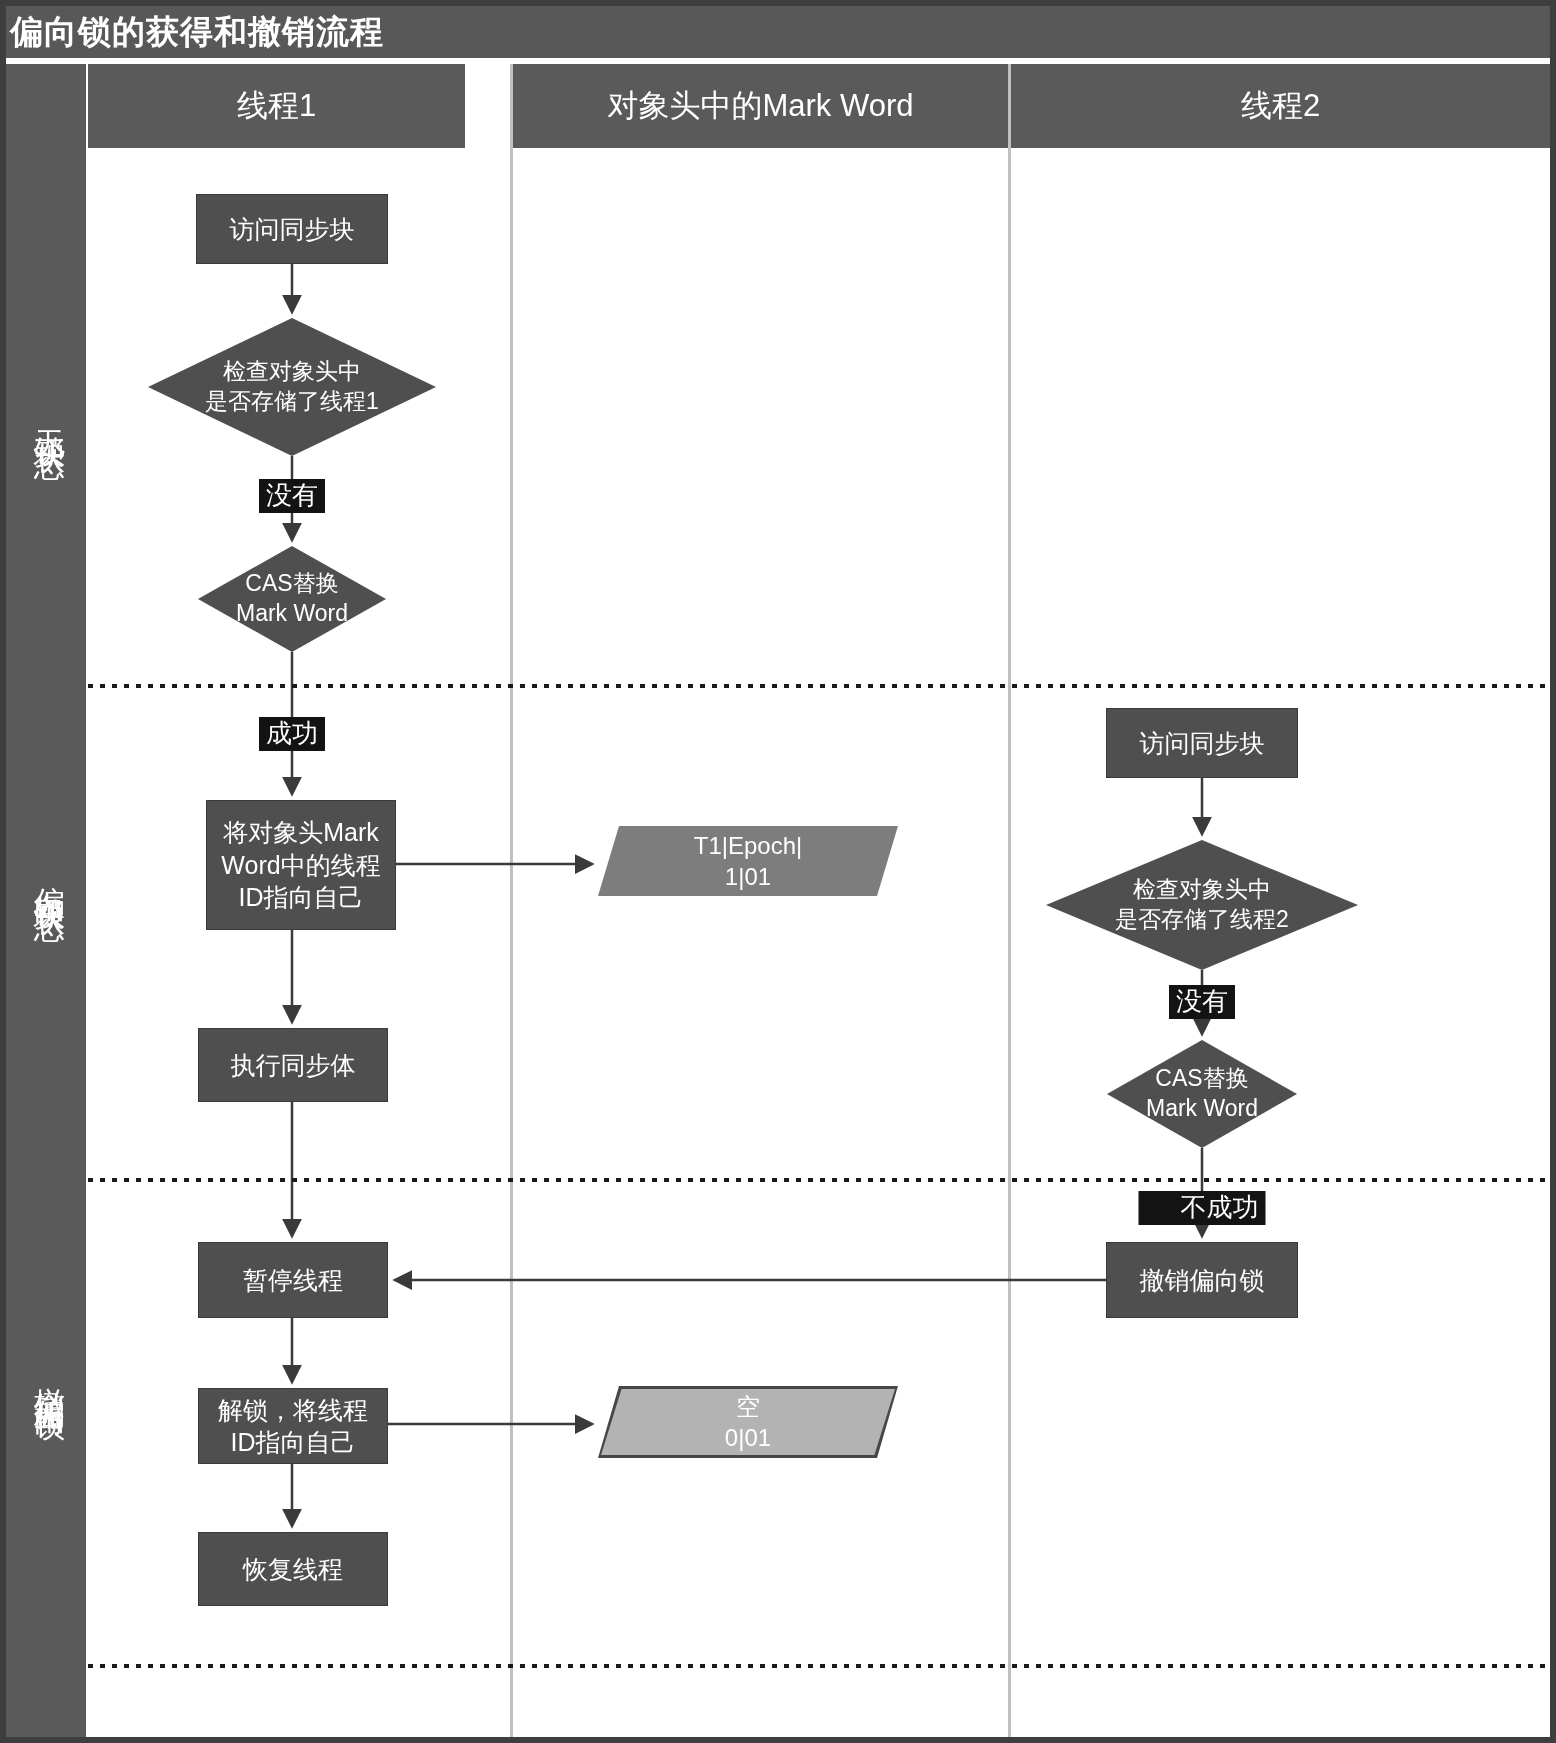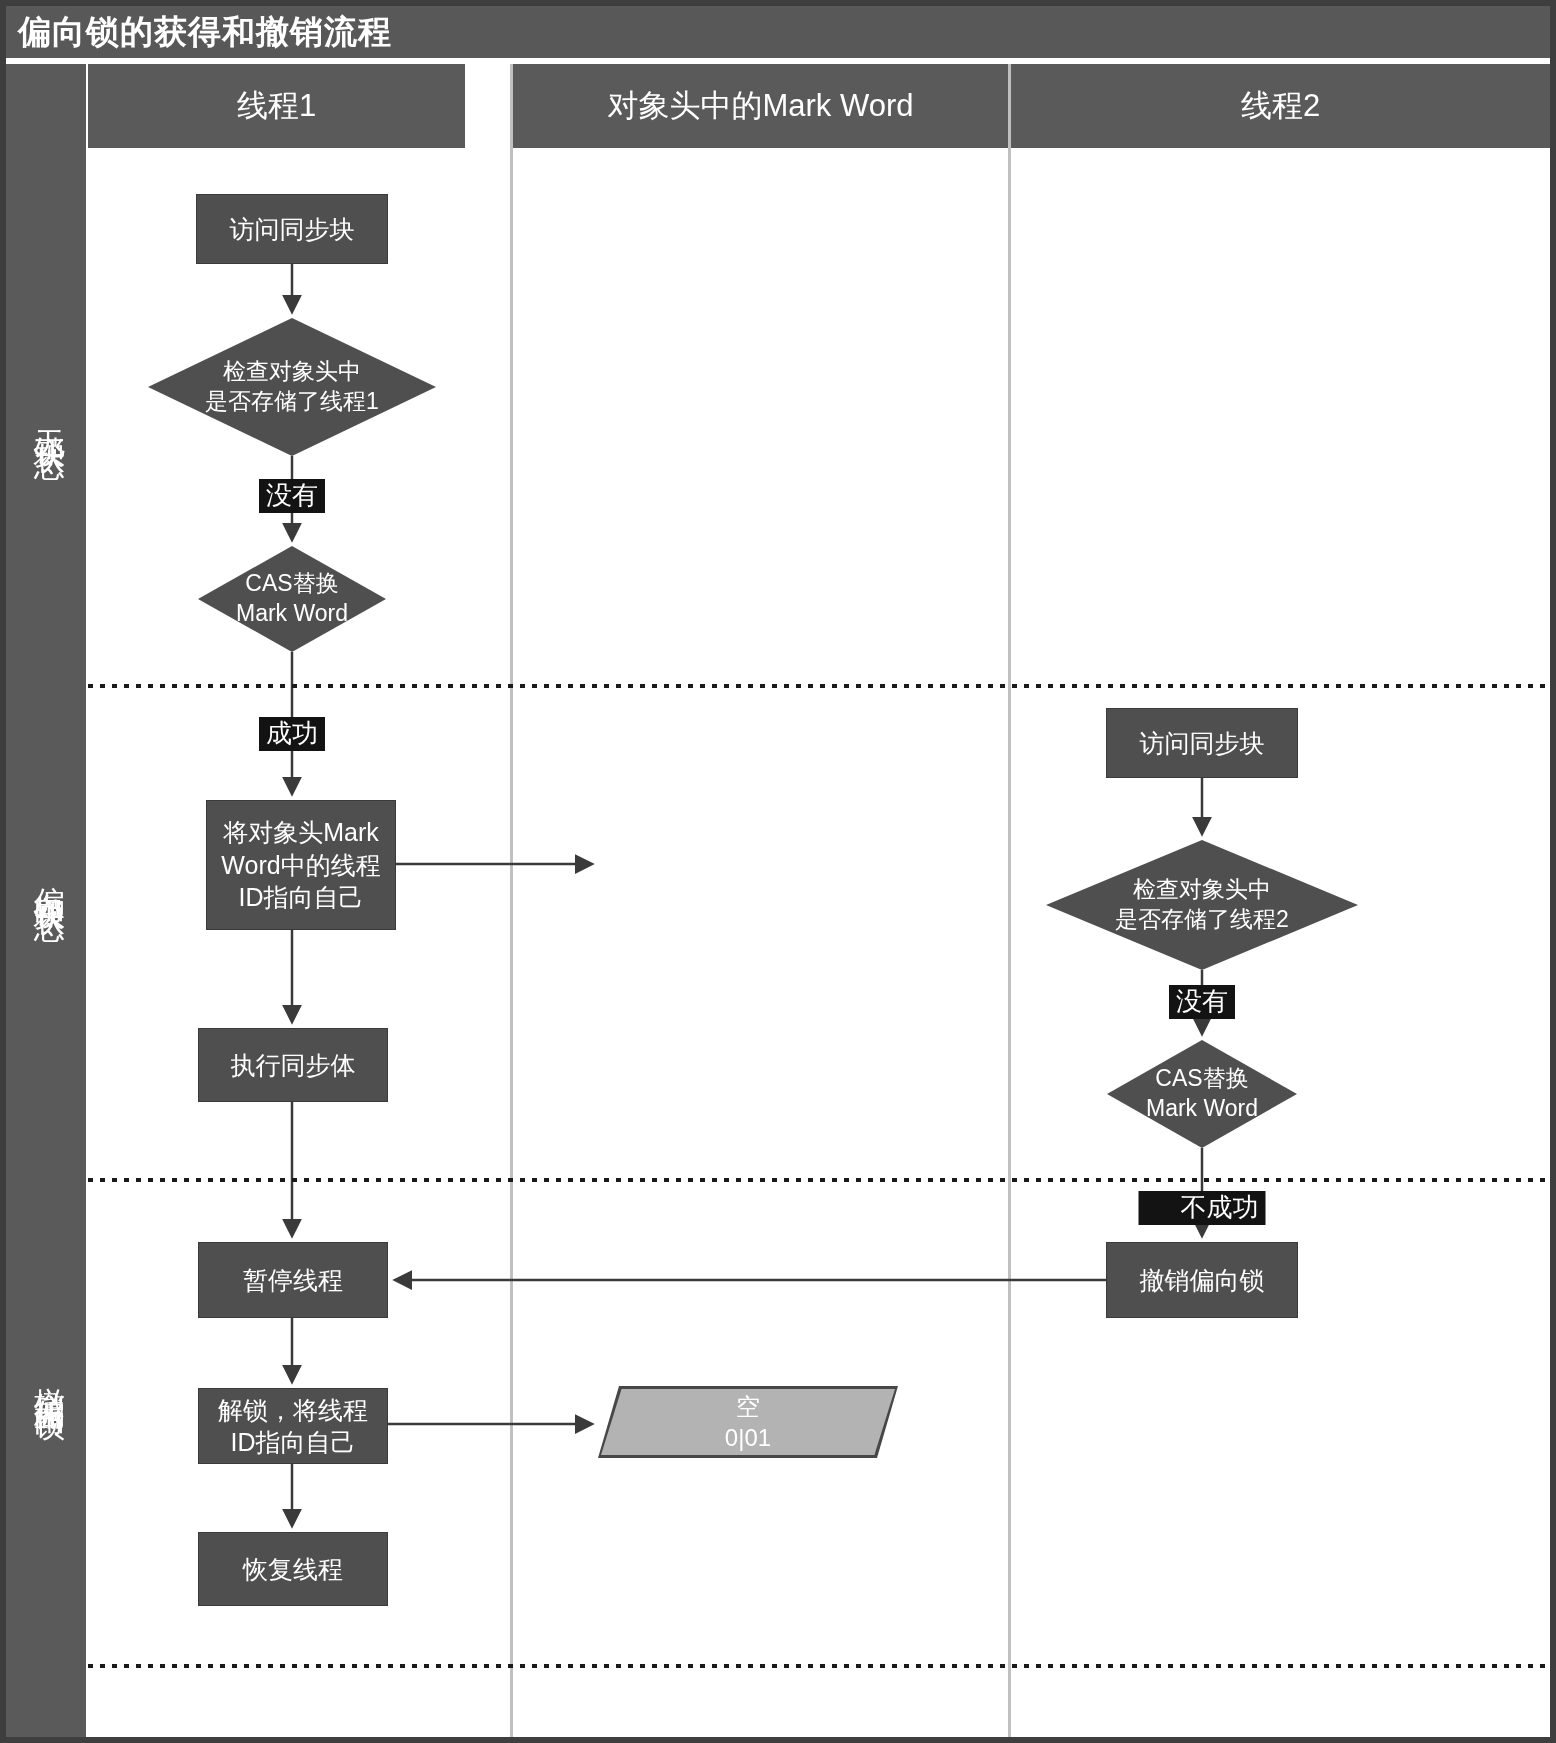--- a/index.html
+++ b/index.html
@@ -12,21 +12,21 @@
     position: relative;
     width: 1556px; height: 1743px;
     background: #ffffff;
     border: 6px solid #3e3e3e;
     overflow: hidden;
   }
   .titlebar {
     position: absolute; left: 0; top: 0; width: 1544px; height: 52px;
     background: #585858; color: #ffffff;
     display: flex; align-items: center;
-    padding-left: 12px;
+    padding-left: 4px;
     font-size: 33px; font-weight: bold; letter-spacing: 1px;
     z-index: 1;
   }
   .sidebar {
     position: absolute; left: 0; top: 58px; width: 80px; bottom: 0;
     background: #5a5a5a; z-index: 1;
   }
   .vlabel {
     position: absolute; left: 22px;
     writing-mode: vertical-rl; text-orientation: upright;
@@ -134,20 +134,22 @@
   <div class="chip" style="left:286px;top:711px;">成功</div>
   <div class="box" style="left:200px;top:794px;width:190px;height:130px;">将对象头Mark
 Word中的线程
 ID指向自己</div>
   <div class="box" style="left:192px;top:1022px;width:190px;height:74px;">执行同步体</div>
   <div class="box" style="left:192px;top:1236px;width:190px;height:76px;">暂停线程</div>
   <div class="box" style="left:192px;top:1382px;width:190px;height:76px;">解锁，将线程
 ID指向自己</div>
   <div class="box" style="left:192px;top:1526px;width:190px;height:74px;">恢复线程</div>
 
+  <div class="para" style="left:592px;top:820px;width:300px;height:70px;background:#7d7d7d;">T1|Epoch|
+1|01</div>
   <div class="para" style="left:592px;top:1380px;width:300px;height:72px;background:#474747;">
     <div class="para-inner" style="background:#b3b3b3;">空
 0|01</div>
   </div>
 
   <div class="box" style="left:1100px;top:702px;width:192px;height:70px;">访问同步块</div>
   <div class="diamond" style="left:1040px;top:834px;width:312px;height:130px;">检查对象头中
 是否存储了线程2</div>
   <div class="chip" style="left:1196px;top:979px;">没有</div>
   <div class="diamond" style="left:1101px;top:1034px;width:190px;height:108px;">CAS替换

